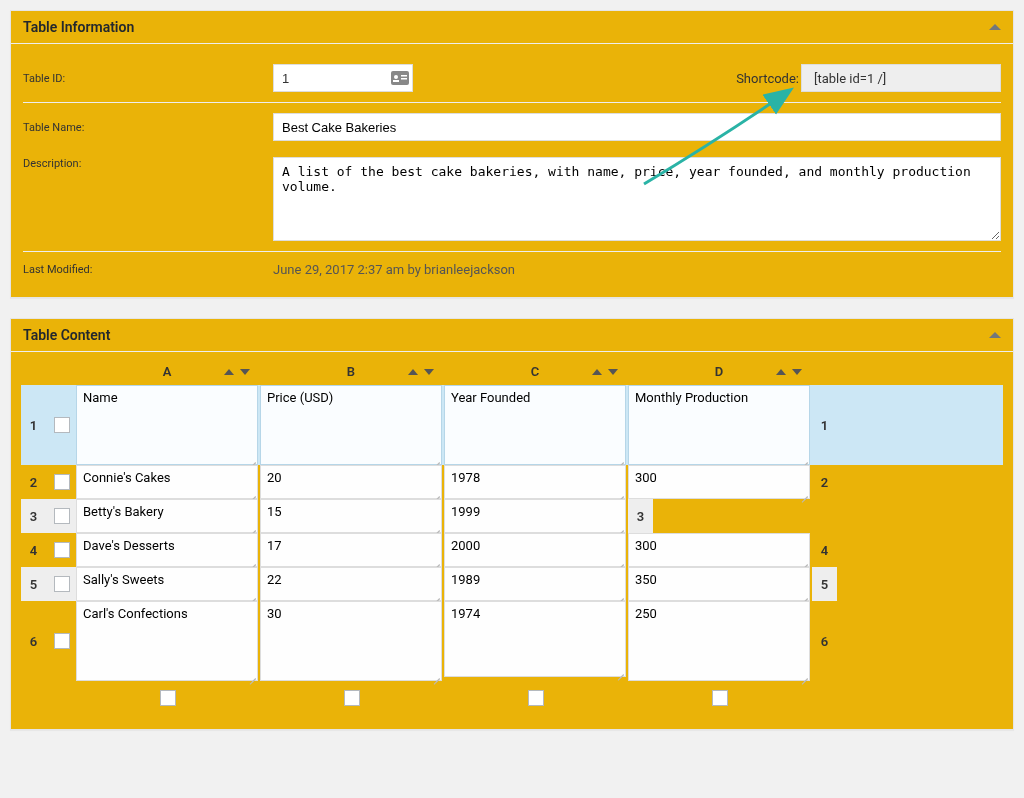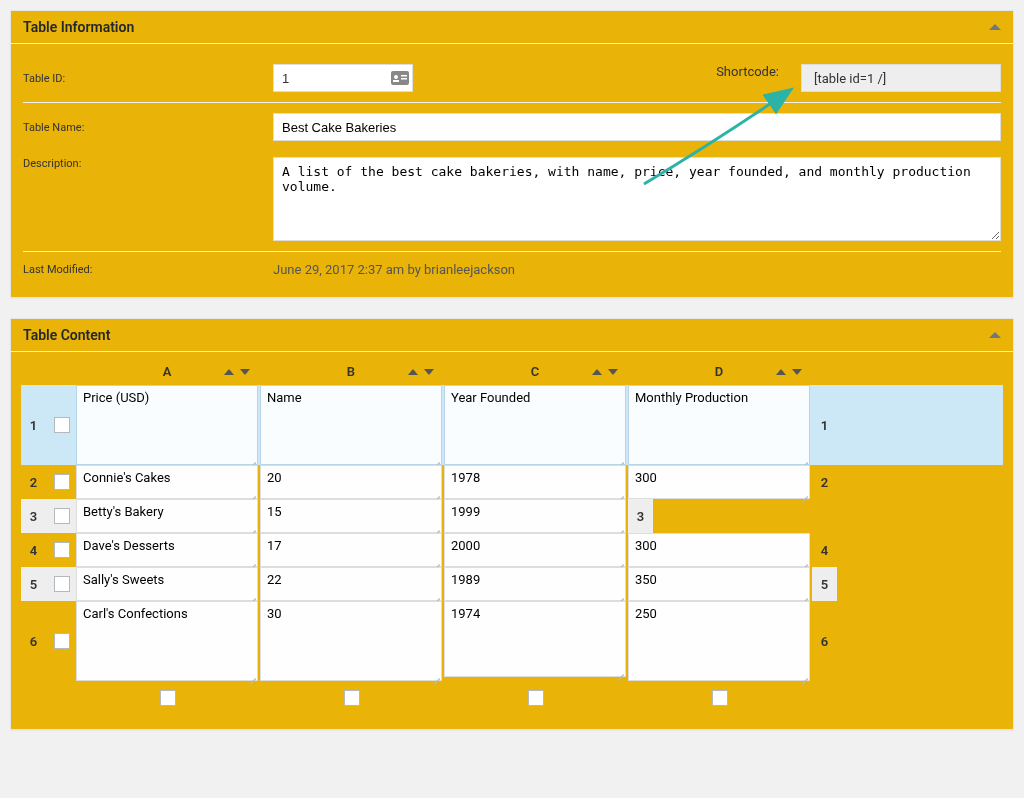--- a/index.html
+++ b/index.html
@@ -66,21 +66,22 @@
   }
   .id-field { position: relative; width: 140px; }
   .id-field .badge-icon {
     position: absolute; right: 4px; top: 50%; transform: translateY(-50%);
     width: 18px; height: 14px;
   }
   .badge-icon svg { display:block; }
   .shortcode-wrap {
     margin-left: auto;
     display: flex;
-    gap: 22px;
+    align-items: center;
+    gap: 2px;
   }
   .shortcode-label {
     font-size: 13px; color: #333;
   }
   .shortcode-box {
     width: 200px;
     height: 28px;
     background: #eee;
     border: 1px solid #ddd;
     padding: 0 12px;
@@ -317,25 +318,25 @@
     </div>
 
     <div id="grid-rows">
         <div class="grid-row row-hdr">
           <div class="rownum-l">1</div>
           <div class="rowchk">
             <input type="checkbox" style="">
           </div>
           <div class="cells">
             <div class="cell">
+              <textarea style="">Name</textarea>
+              <div class="resize-handle"></div>
+            </div>
+            <div class="cell">
               <textarea style="">Price (USD)</textarea>
-              <div class="resize-handle"></div>
-            </div>
-            <div class="cell">
-              <textarea style="">Name</textarea>
               <div class="resize-handle"></div>
             </div>
             <div class="cell">
               <textarea style="">Year Founded</textarea>
               <div class="resize-handle"></div>
             </div>
             <div class="cell">
               <textarea style="">Monthly Production</textarea>
               <div class="resize-handle"></div>
             </div>

